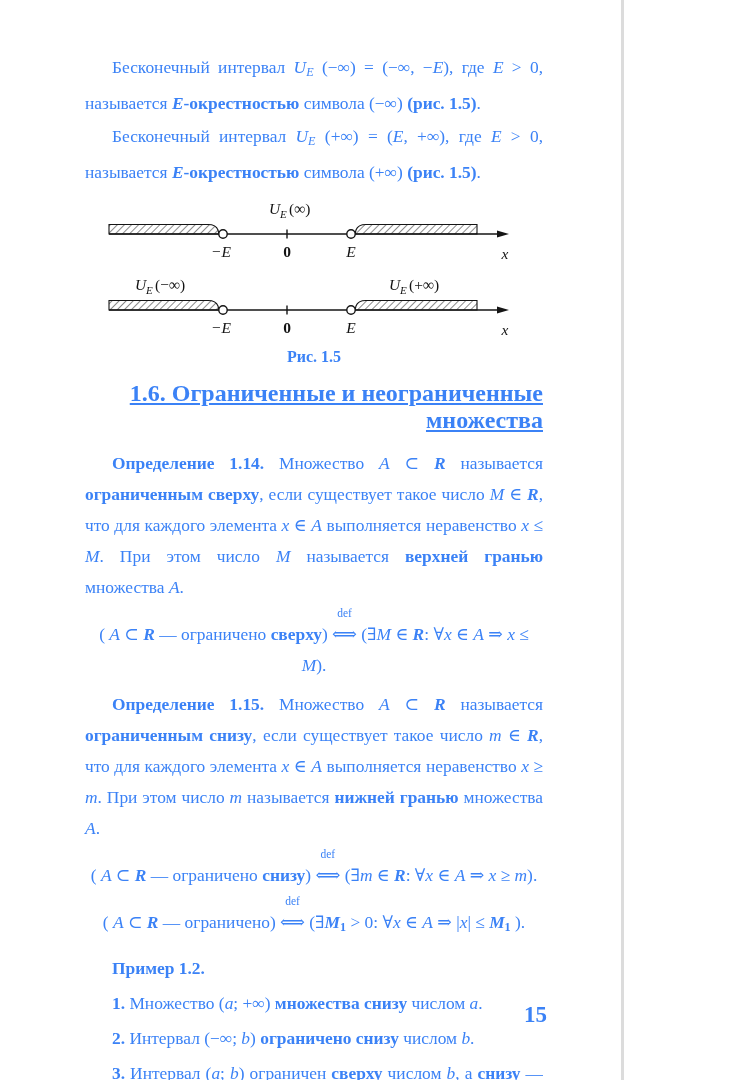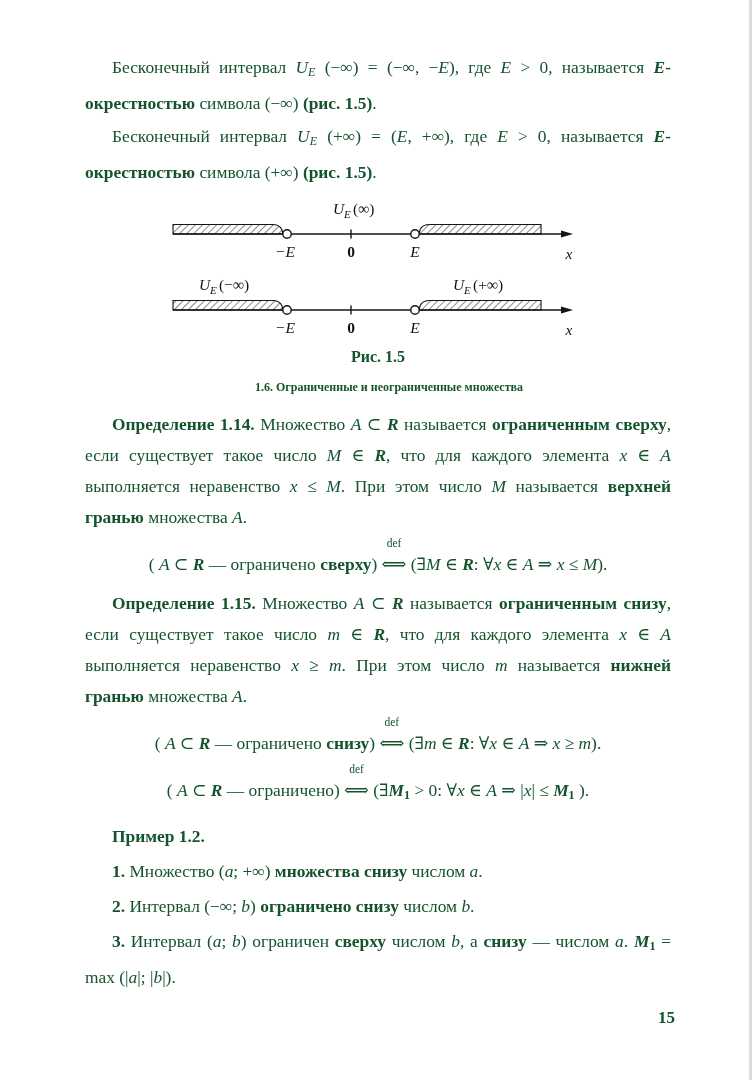--- a/index.html
+++ b/index.html
@@ -1,48 +1,49 @@
 <!DOCTYPE html>
 <html><head>
 <meta charset="utf-8">
 <style>
   html, body { margin: 0; padding: 0; background: #ffffff; }
   .page {
     position: relative;
-    width: 752px;
+    width: 624px;
     height: 1080px;
     box-sizing: border-box;
     padding: 50px 78px 0 85px;
     background: #ffffff;
     border-right: 3px solid #dcdcdc;
     overflow: hidden;
     font-family: "Liberation Serif", "DejaVu Serif", "DejaVu Sans", serif;
-    color: #14532d;
+    color: #3b82f6;
   }
   .body {
     font-size: 17.4px;
     line-height: 31px;
     text-align: justify;
     text-indent: 27px;
     margin: 2px 0 0 0;
   }
   .formula {
     font-size: 17.4px;
     line-height: 31px;
     text-align: center;
     text-indent: 0;
     margin: 4px 0 0 0;
     padding-top: 12px;
   }
   .section-title {
-    font-size: 12px;
+    font-size: 24px;
     font-weight: 700;
     margin: 14px 0 14px 0;
     padding-left: 22px;
-    text-align: center;
+    text-align: right;
+    text-decoration: underline;
   }
   .example-heading { font-weight: 700; }
   .bold { font-weight: 700; }
   .ital { font-style: italic; }
   .subscript { font-size: 0.7em; vertical-align: -0.25em; }
   .over-wrap { position: relative; display: inline-block; }
   .over-label {
     position: absolute;
     top: -11px;
     left: 50%;
@@ -61,21 +62,21 @@
     font-weight: 700;
     font-size: 16px;
     margin-top: 2px;
     text-align: center;
   }
   .page-number {
     position: absolute;
     bottom: 52px;
     right: 74px;
     font-weight: 700;
-    font-size: 17px;
+    font-size: 23px;
   }
   
   .ax { stroke: #151515; stroke-width: 1.4; }
   .arr { fill: #151515; }
   .band { fill: url(#hatch); stroke: #151515; stroke-width: 1.1; }
   .pt { fill: #ffffff; stroke: #151515; stroke-width: 1.4; }
   .ft { font-family: "Liberation Serif", "DejaVu Serif", serif; font-size: 15.5px; fill: #141414; }
   .it { font-style: italic; }
   .bd { font-weight: 700; }
   .sm { font-size: 11px; }

